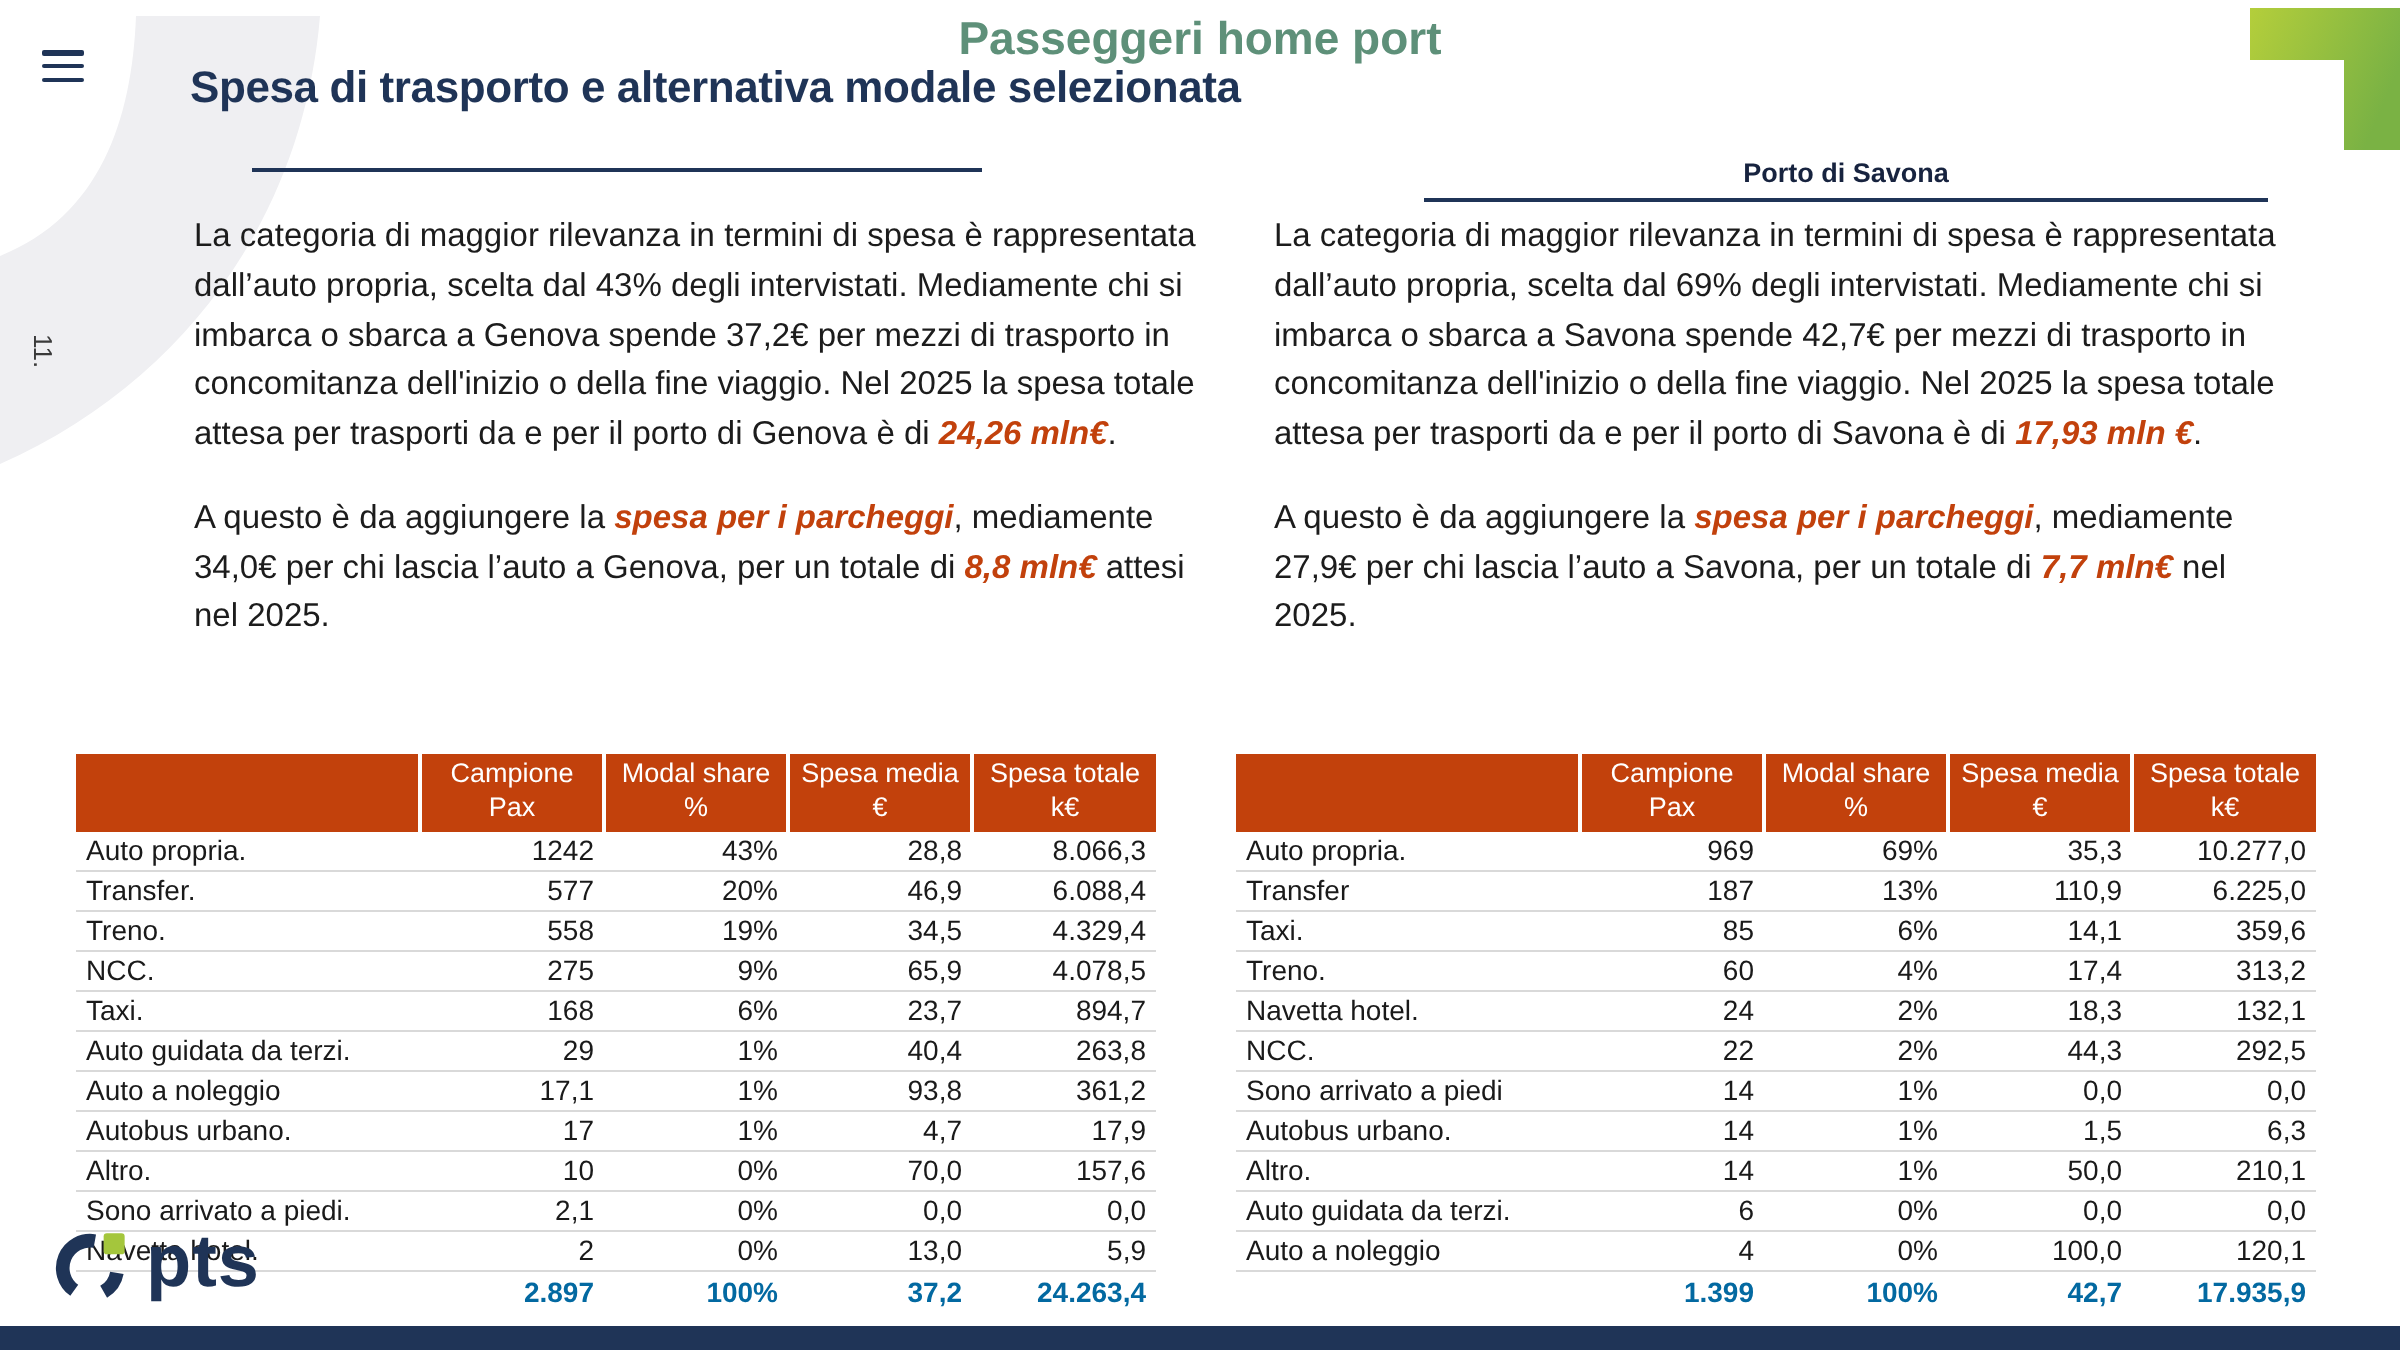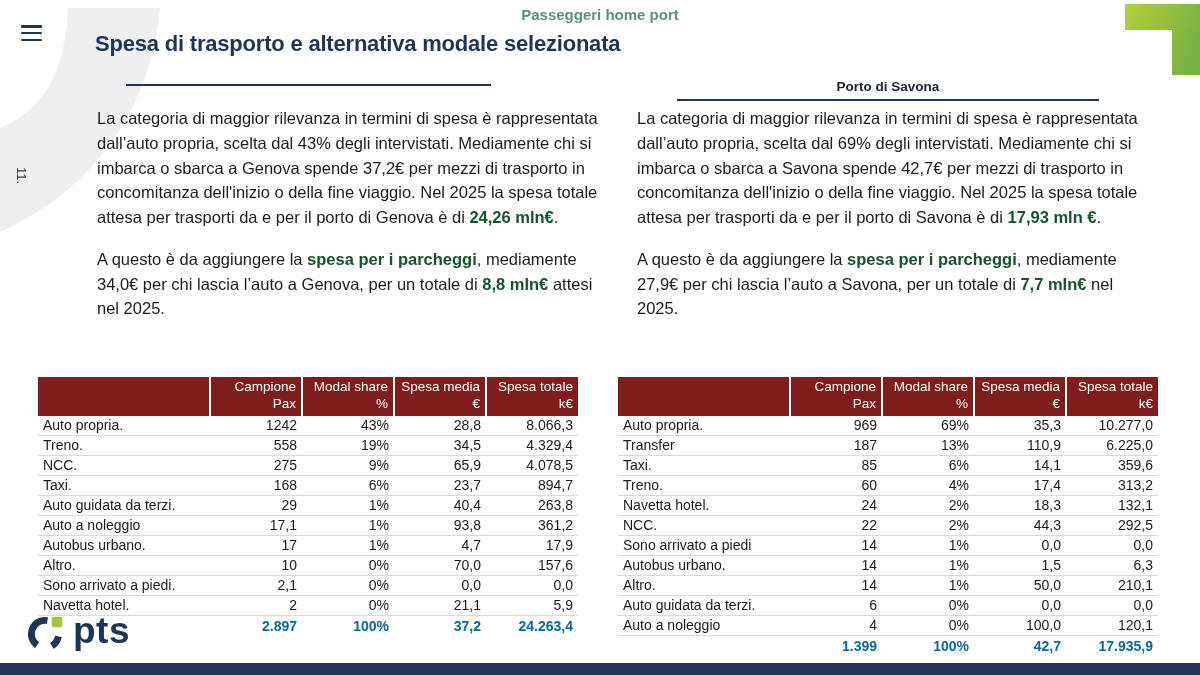--- a/index.html
+++ b/index.html
@@ -8,45 +8,45 @@
     background:#ffffff;font-family:"Liberation Sans",sans-serif;
     -webkit-font-smoothing:antialiased;
   }
   
   .swoosh{position:absolute;left:0;top:0;z-index:0;}
   
   .hamburger{position:absolute;left:21px;top:25px;width:21px;z-index:3;cursor:pointer;}
   .hamburger .bar{height:2.6px;background:#1F3457;margin-bottom:4.2px;border-radius:1px;}
   
   .top-label{position:absolute;top:6px;left:0;right:0;text-align:center;
-    color:#5E9079;font-weight:bold;font-size:15px;z-index:2;}
+    color:#5E9079;font-weight:bold;font-size:23px;z-index:2;}
   
   .corner{position:absolute;right:0;top:4px;z-index:2;}
   
   .title{position:absolute;left:95px;top:31px;font-size:22px;font-weight:bold;
     color:#1F3457;z-index:2;letter-spacing:-0.2px;}
   
   .col-head{position:absolute;top:79px;width:540px;text-align:center;z-index:2;}
   .col-head .ht{font-size:13.5px;font-weight:bold;color:#17233f;}
   .col-head .line{height:2px;background:#1F3457;margin:5px auto 0;}
   #head-left{left:38px;}  #head-left .line{width:365px;}
-  #head-right{left:618px;} #head-right .line{width:422px;}
+  #head-right{left:653px;} #head-right .line{width:422px;}
   
   .textcol{position:absolute;top:106px;width:510px;z-index:2;
     font-size:16.5px;line-height:1.5;color:#1c1c1c;}
   #text-left{left:97px;} #text-right{left:637px;}
   .textcol p{margin:0 0 17px 0;}
-  .textcol strong{color:#14532d;}
+  .textcol strong{color:#c2410c;font-style:italic;}
   
   .tblwrap{position:absolute;top:377px;width:540px;z-index:2;}
   #table-left{left:38px;} #table-right{left:618px;}
   table{width:100%;border-collapse:collapse;table-layout:fixed;}
   col.c-label{width:172px;} col.c-num{width:92px;}
-  thead th{background:#7f1d1d;color:#ffffff;font-weight:normal;font-size:13.5px;
-    line-height:1.25;text-align:right;padding:2px 5px 3px;border-left:2px solid #fff;
+  thead th{background:#c2410c;color:#ffffff;font-weight:normal;font-size:13.5px;
+    line-height:1.25;padding:2px 5px 3px;border-left:2px solid #fff;
     vertical-align:top;}
   thead th.first{border-left:none;}
   tbody td{font-size:14px;color:#1a1a1a;text-align:right;padding:1px 5px 2px;
     border-bottom:1px solid #D9D9D9;white-space:nowrap;overflow:hidden;}
   tbody td.label, tfoot td.label{text-align:left;}
   tfoot td{font-size:14px;font-weight:bold;color:#0369a1;text-align:right;
     padding:2px 5px 3px;white-space:nowrap;}
   
   .page-num{position:absolute;left:13px;top:168px;z-index:2;color:#3a3a3a;
     font-size:13px;transform:rotate(90deg);transform-origin:center;}
@@ -129,20 +129,27 @@
       </thead>
       <tbody>
         <tr>
           <td class="label">Auto propria.</td>
           <td>1242</td>
           <td>43%</td>
           <td>28,8</td>
           <td>8.066,3</td>
         </tr>
         <tr>
+          <td class="label">Transfer.</td>
+          <td>577</td>
+          <td>20%</td>
+          <td>46,9</td>
+          <td>6.088,4</td>
+        </tr>
+        <tr>
           <td class="label">Treno.</td>
           <td>558</td>
           <td>19%</td>
           <td>34,5</td>
           <td>4.329,4</td>
         </tr>
         <tr>
           <td class="label">NCC.</td>
           <td>275</td>
           <td>9%</td>
@@ -188,21 +195,21 @@
           <td class="label">Sono arrivato a piedi.</td>
           <td>2,1</td>
           <td>0%</td>
           <td>0,0</td>
           <td>0,0</td>
         </tr>
         <tr>
           <td class="label">Navetta hotel.</td>
           <td>2</td>
           <td>0%</td>
-          <td>21,1</td>
+          <td>13,0</td>
           <td>5,9</td>
         </tr>
       </tbody>
       <tfoot>
         <tr>
           <td class="label"></td>
           <td>2.897</td>
           <td>100%</td>
           <td>37,2</td>
           <td>24.263,4</td>

